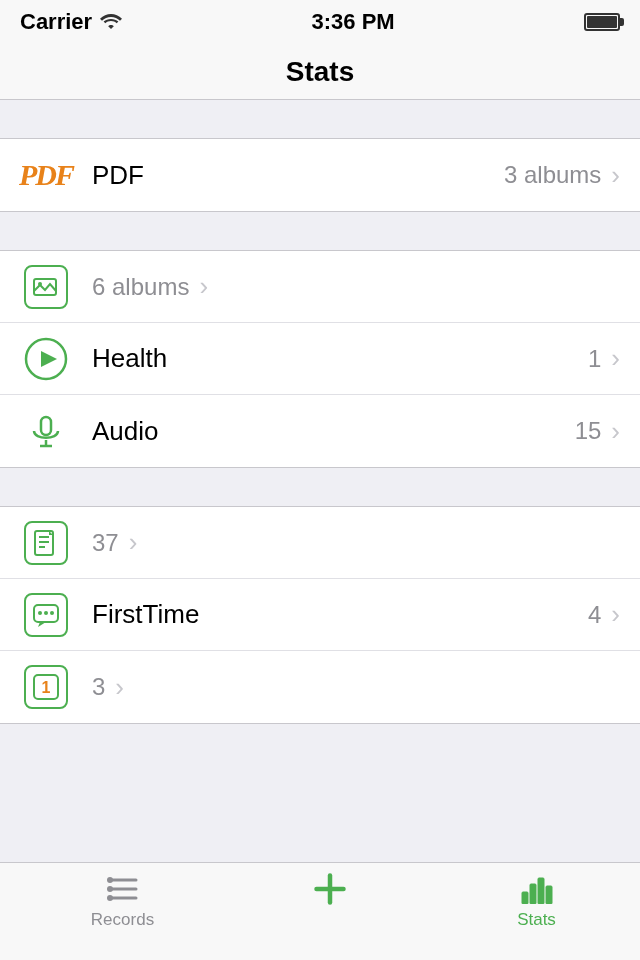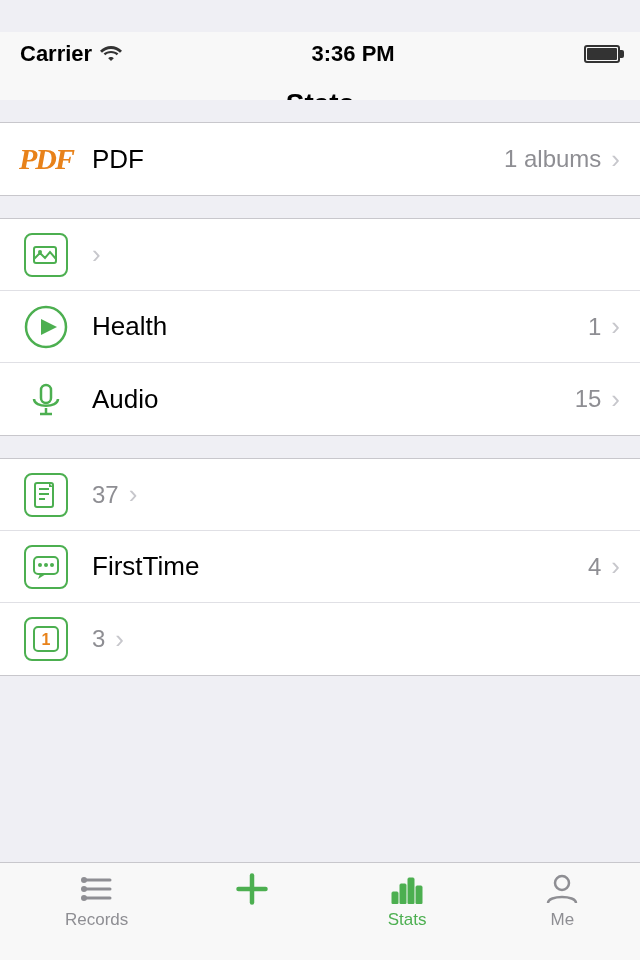--- a/index.html
+++ b/index.html
@@ -15,21 +15,20 @@
     
     .status-bar {
       display: flex;
       justify-content: space-between;
       align-items: center;
       padding: 0 20px;
       height: 44px;
       background: #f8f8f8;
       font-size: 22px;
       font-weight: 500;
-      margin-top: 32px;
     }
     .status-left { display: flex; align-items: center; gap: 8px; font-size: 22px; font-weight: 600; }
     .status-center { font-size: 22px; font-weight: 600; }
     .status-right { display: flex; align-items: center; gap: 6px; }
     .battery {
       width: 36px; height: 18px;
       border: 2px solid #333;
       border-radius: 3px;
       position: relative;
       display: inline-block;
@@ -70,20 +69,21 @@
     .section-gap {
       height: 22px;
       background: #efeff4;
     }
 
     
     .list-group {
       background: #fca5a5;
       border-top: 1px solid #c8c7cc;
       border-bottom: 1px solid #c8c7cc;
+      margin-top: 16px;
     }
     .list-item {
       display: flex;
       align-items: center;
       padding: 0 20px;
       height: 72px;
       border-bottom: 1px solid #e0e0e5;
       background: #fff;
       cursor: pointer;
       position: relative;
@@ -231,38 +231,39 @@
 
 <div class="content">
 
   <div class="section-gap"></div>
   <div class="list-group">
     <div class="list-item">
       <div class="item-icon">
         <span class="pdf-icon">PDF</span>
       </div>
       <span class="item-label">PDF</span>
-      <span class="item-count">1 albums</span>
+      <span class="item-count">3 albums</span>
       <span class="chevron">›</span>
     </div>
   </div>
 
   <div class="section-gap"></div>
   <div class="list-group">
 
     <div class="list-item">
       <div class="item-icon">
         <div class="icon-box">
           <svg class="icon-svg" viewBox="0 0 28 28" fill="none">
             <rect x="2" y="6" width="22" height="16" rx="2" stroke="#4caf50" stroke-width="2" fill="none"></rect>
             <path d="M2 18 L8 12 L13 17 L18 11 L24 18" stroke="#4caf50" stroke-width="2" fill="none"></path>
             <circle cx="8" cy="11" r="2" fill="#4caf50"></circle>
           </svg>
         </div>
       </div>
+      <span class="item-count">6 albums</span>
       <span class="chevron">›</span>
     </div>
 
     <div class="list-item">
       <div class="item-icon">
         <svg width="44" height="44" viewBox="0 0 44 44">
           <circle cx="22" cy="22" r="20" stroke="#4caf50" stroke-width="2.5" fill="none"></circle>
           <polygon points="17,14 33,22 17,30" fill="#4caf50"></polygon>
         </svg>
       </div>
@@ -375,23 +376,14 @@
       <svg width="34" height="30" viewBox="0 0 34 30">
         <rect x="2" y="18" width="6" height="12" fill="#4caf50" rx="1"></rect>
         <rect x="10" y="10" width="6" height="20" fill="#4caf50" rx="1"></rect>
         <rect x="18" y="4" width="6" height="26" fill="#4caf50" rx="1"></rect>
         <rect x="26" y="12" width="6" height="18" fill="#4caf50" rx="1"></rect>
       </svg>
     </div>
     <span class="tab-label active">Stats</span>
   </div>
 
-  <div class="tab-item">
-    <div class="tab-icon">
-      <svg width="32" height="32" viewBox="0 0 32 32">
-        <circle cx="16" cy="10" r="7" stroke="#8e8e93" stroke-width="2.5" fill="none"></circle>
-        <path d="M2 30 C2 22 30 22 30 30" stroke="#8e8e93" stroke-width="2.5" fill="none"></path>
-      </svg>
-    </div>
-    <span class="tab-label">Me</span>
-  </div>
 
 </div>
 
 </body></html>

